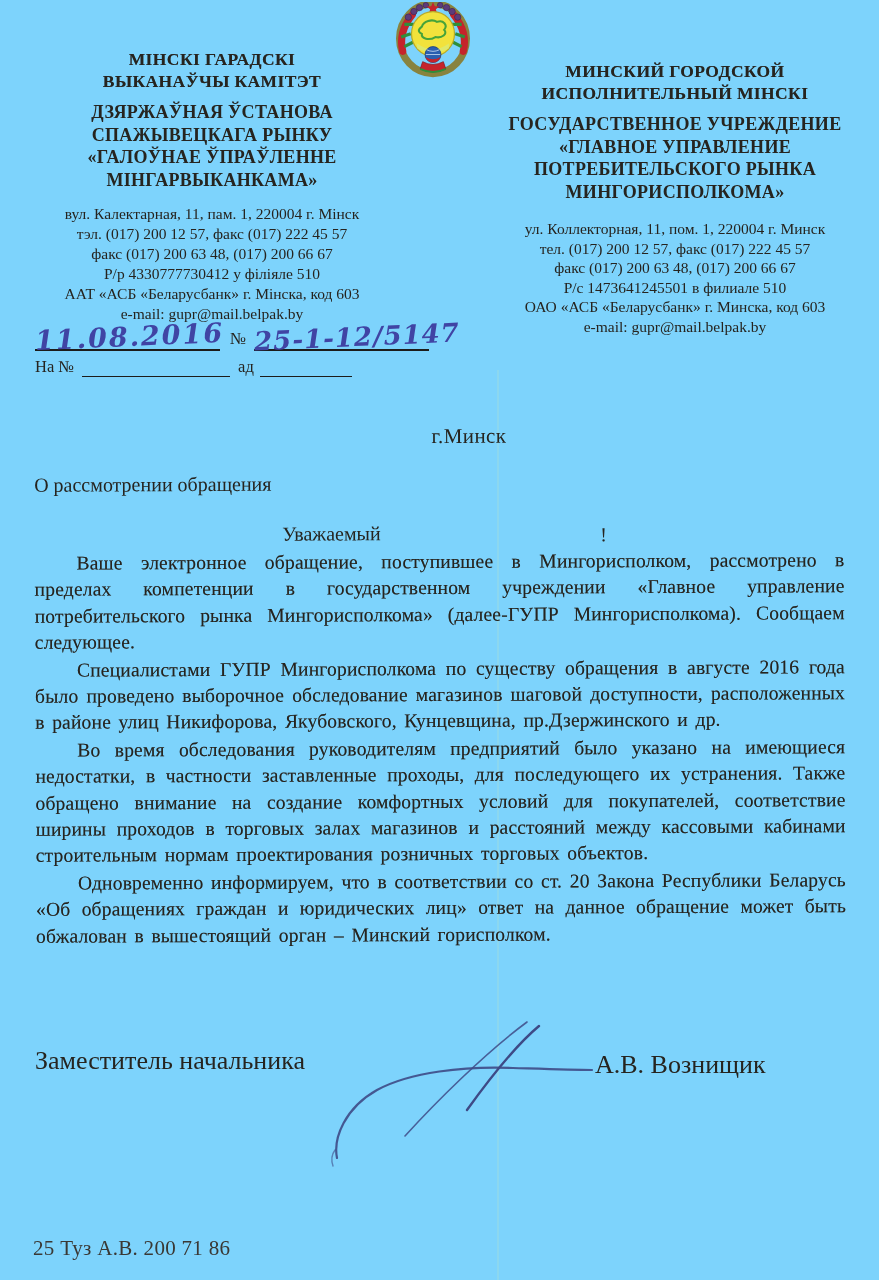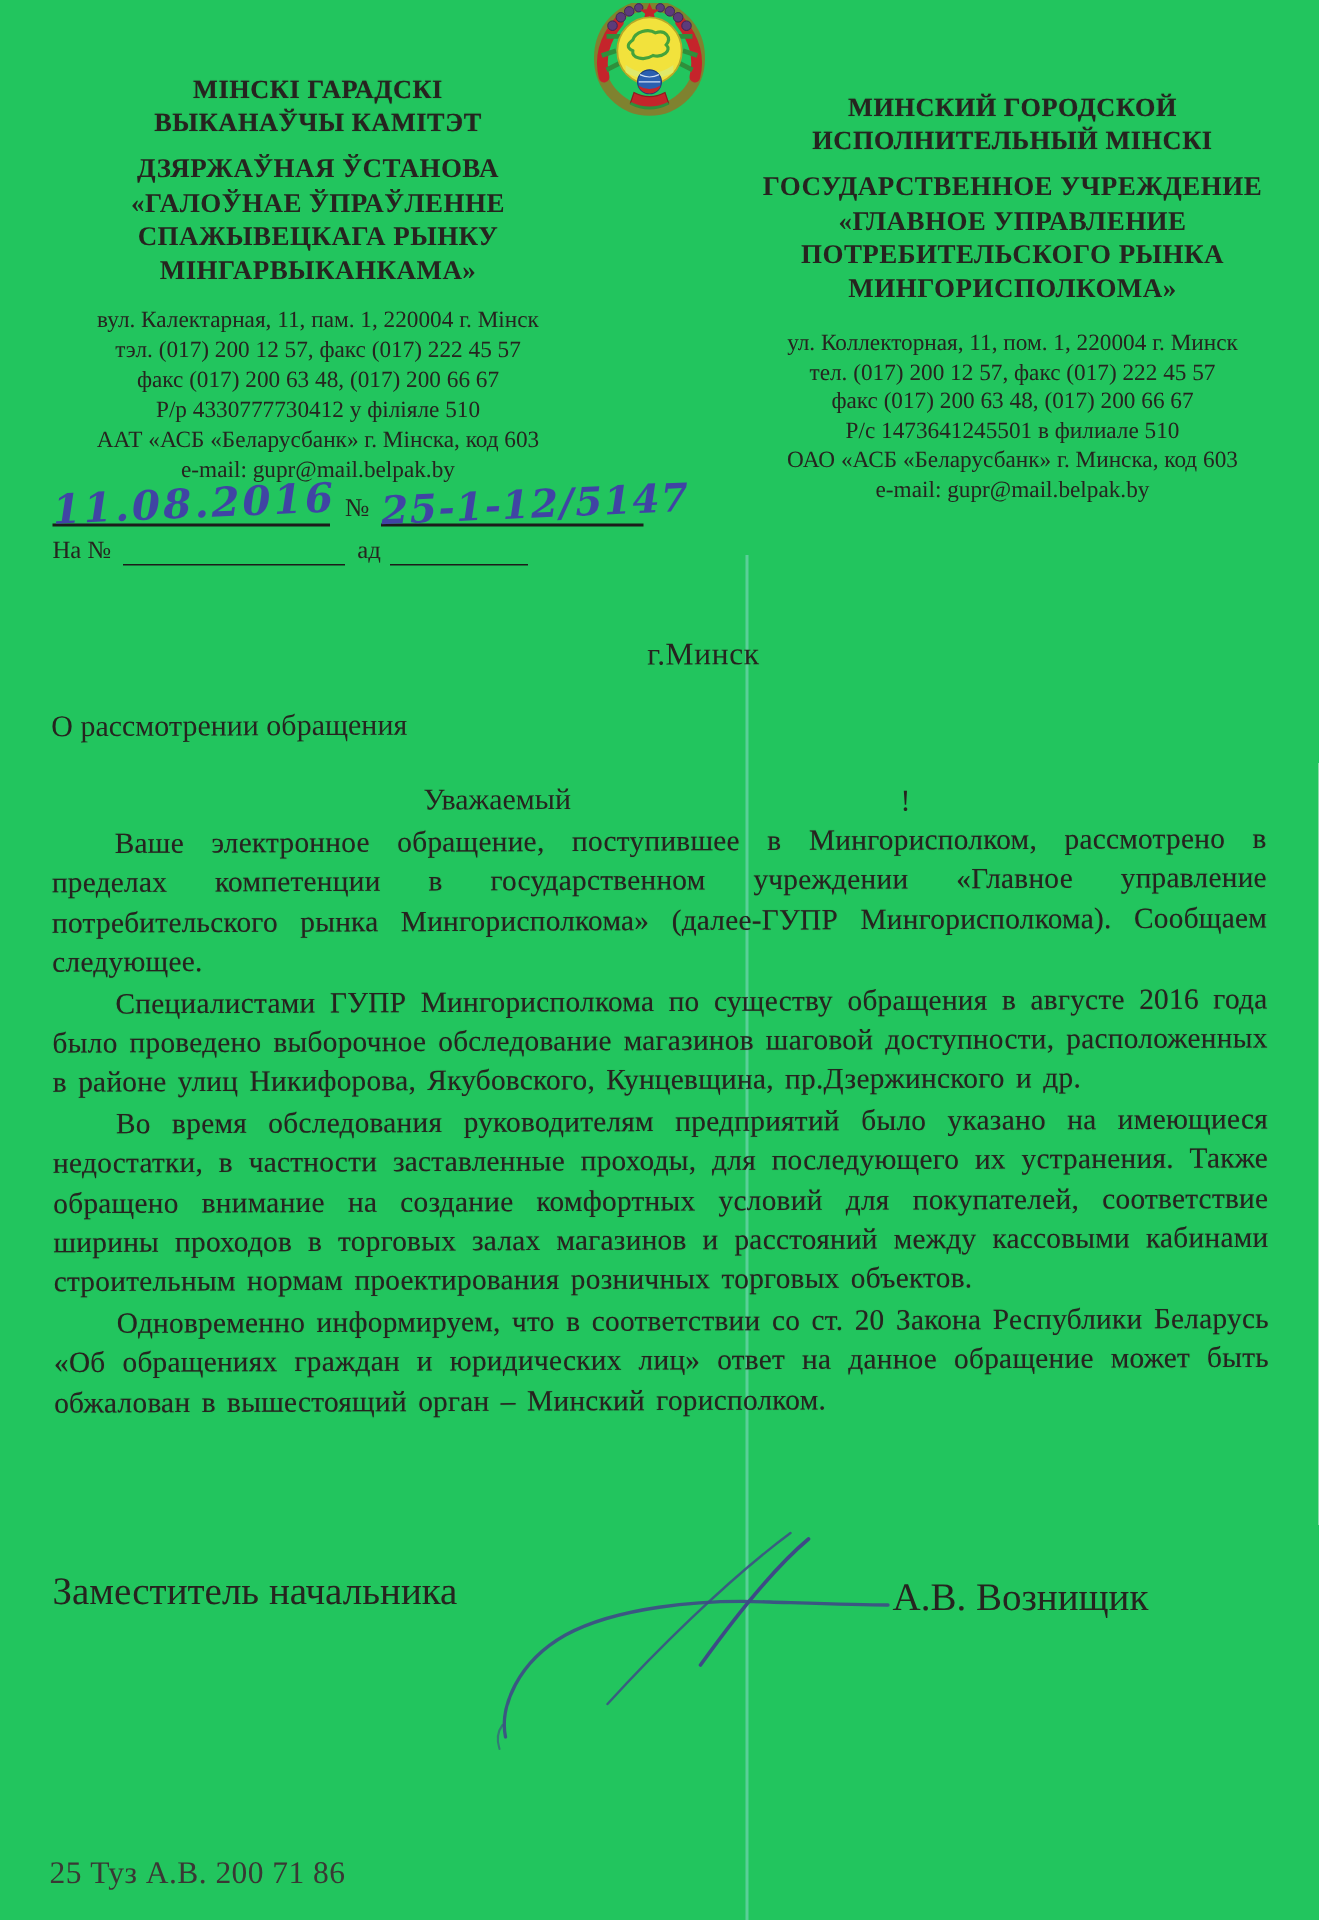--- a/index.html
+++ b/index.html
@@ -1,20 +1,20 @@
 <!DOCTYPE html>
 <html><head>
 <meta charset="utf-8">
 <style>
   html,body { margin:0; padding:0; background:#e8e8e6; }
   .page {
     position: relative;
     width: 879px; height: 1280px;
     margin: 0 auto;
-    background: #22c55e;
+    background: #7dd3fc;
     font-family: "Liberation Serif", serif;
     color: #26241f;
     overflow: hidden;
   }
   
   .scan-line {
     position: absolute; left: 497px; top: 370px; width: 2px; height: 910px;
     background: rgba(160, 220, 224, 0.45);
     pointer-events: none;
   }
@@ -108,22 +108,22 @@
     <path d="M34,84 Q50,92 66,84" fill="none" stroke="#2f8f3b" stroke-width="2.5"></path>
   </svg>
 
   <div class="col col-left">
     <div class="org-name">
       <div>МІНСКІ ГАРАДСКІ</div>
       <div>ВЫКАНАЎЧЫ КАМІТЭТ</div>
     </div>
     <div class="inst-name">
       <div>ДЗЯРЖАЎНАЯ ЎСТАНОВА</div>
+      <div>СПАЖЫВЕЦКАГА РЫНКУ</div>
       <div>«ГАЛОЎНАЕ ЎПРАЎЛЕННЕ</div>
-      <div>СПАЖЫВЕЦКАГА РЫНКУ</div>
       <div>МІНГАРВЫКАНКАМА»</div>
     </div>
     <div class="addr">
       <div>вул. Калектарная, 11, пам. 1, 220004 г. Мінск</div>
       <div>тэл. (017) 200 12 57, факс (017) 222 45 57</div>
       <div>факс (017) 200 63 48,  (017) 200 66 67</div>
       <div>Р/р 4330777730412 у філіяле 510</div>
       <div>ААТ «АСБ «Беларусбанк» г. Мінска, код 603</div>
       <div>e-mail: gupr@mail.belpak.by</div>
     </div>

